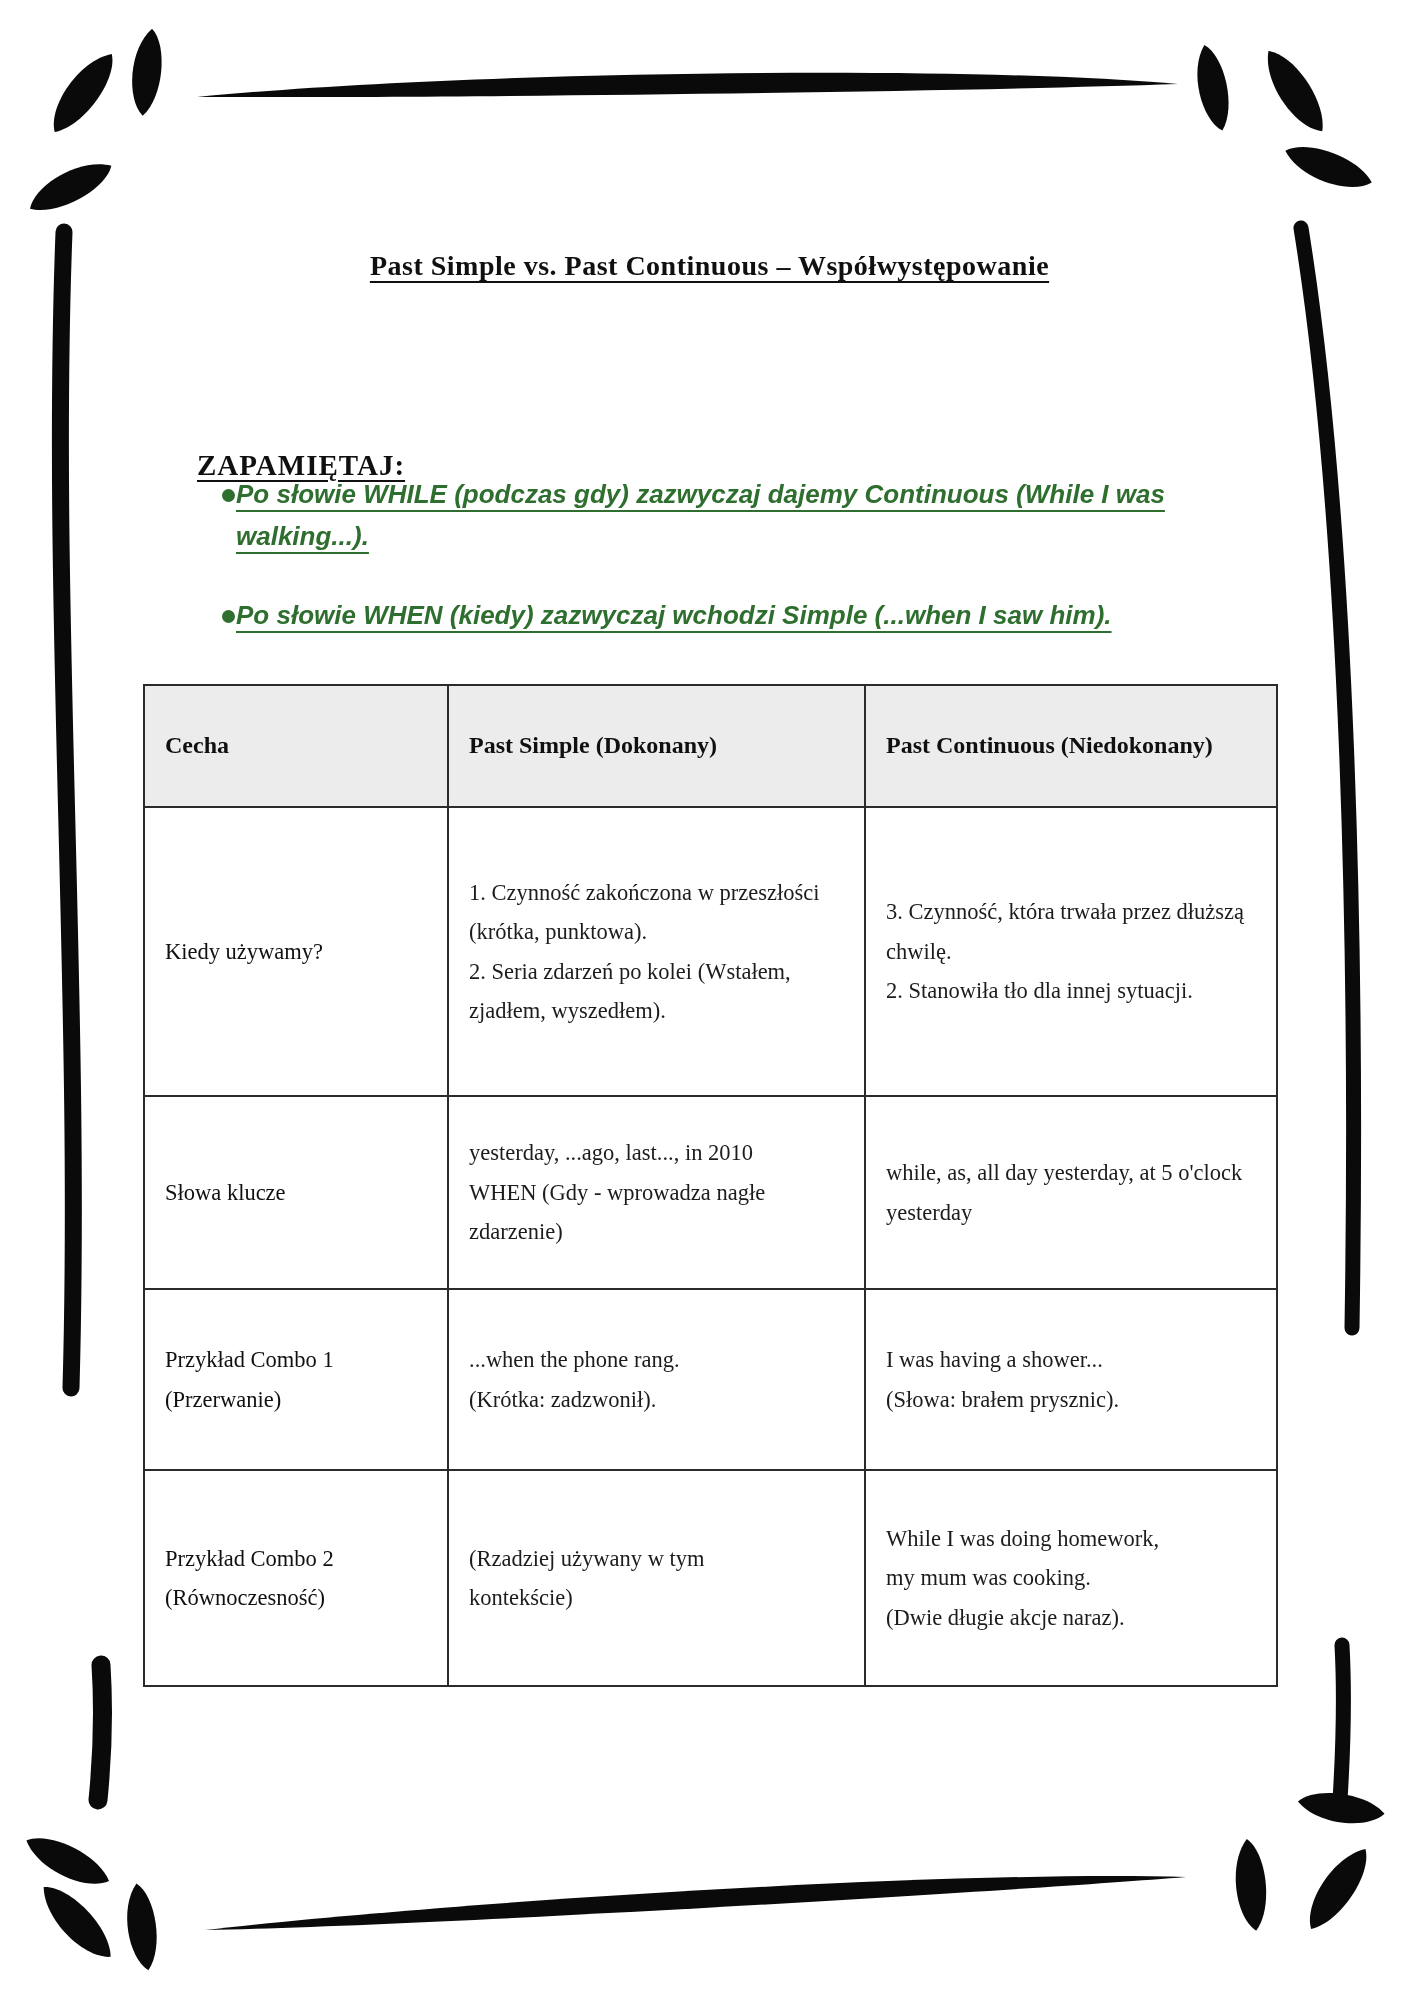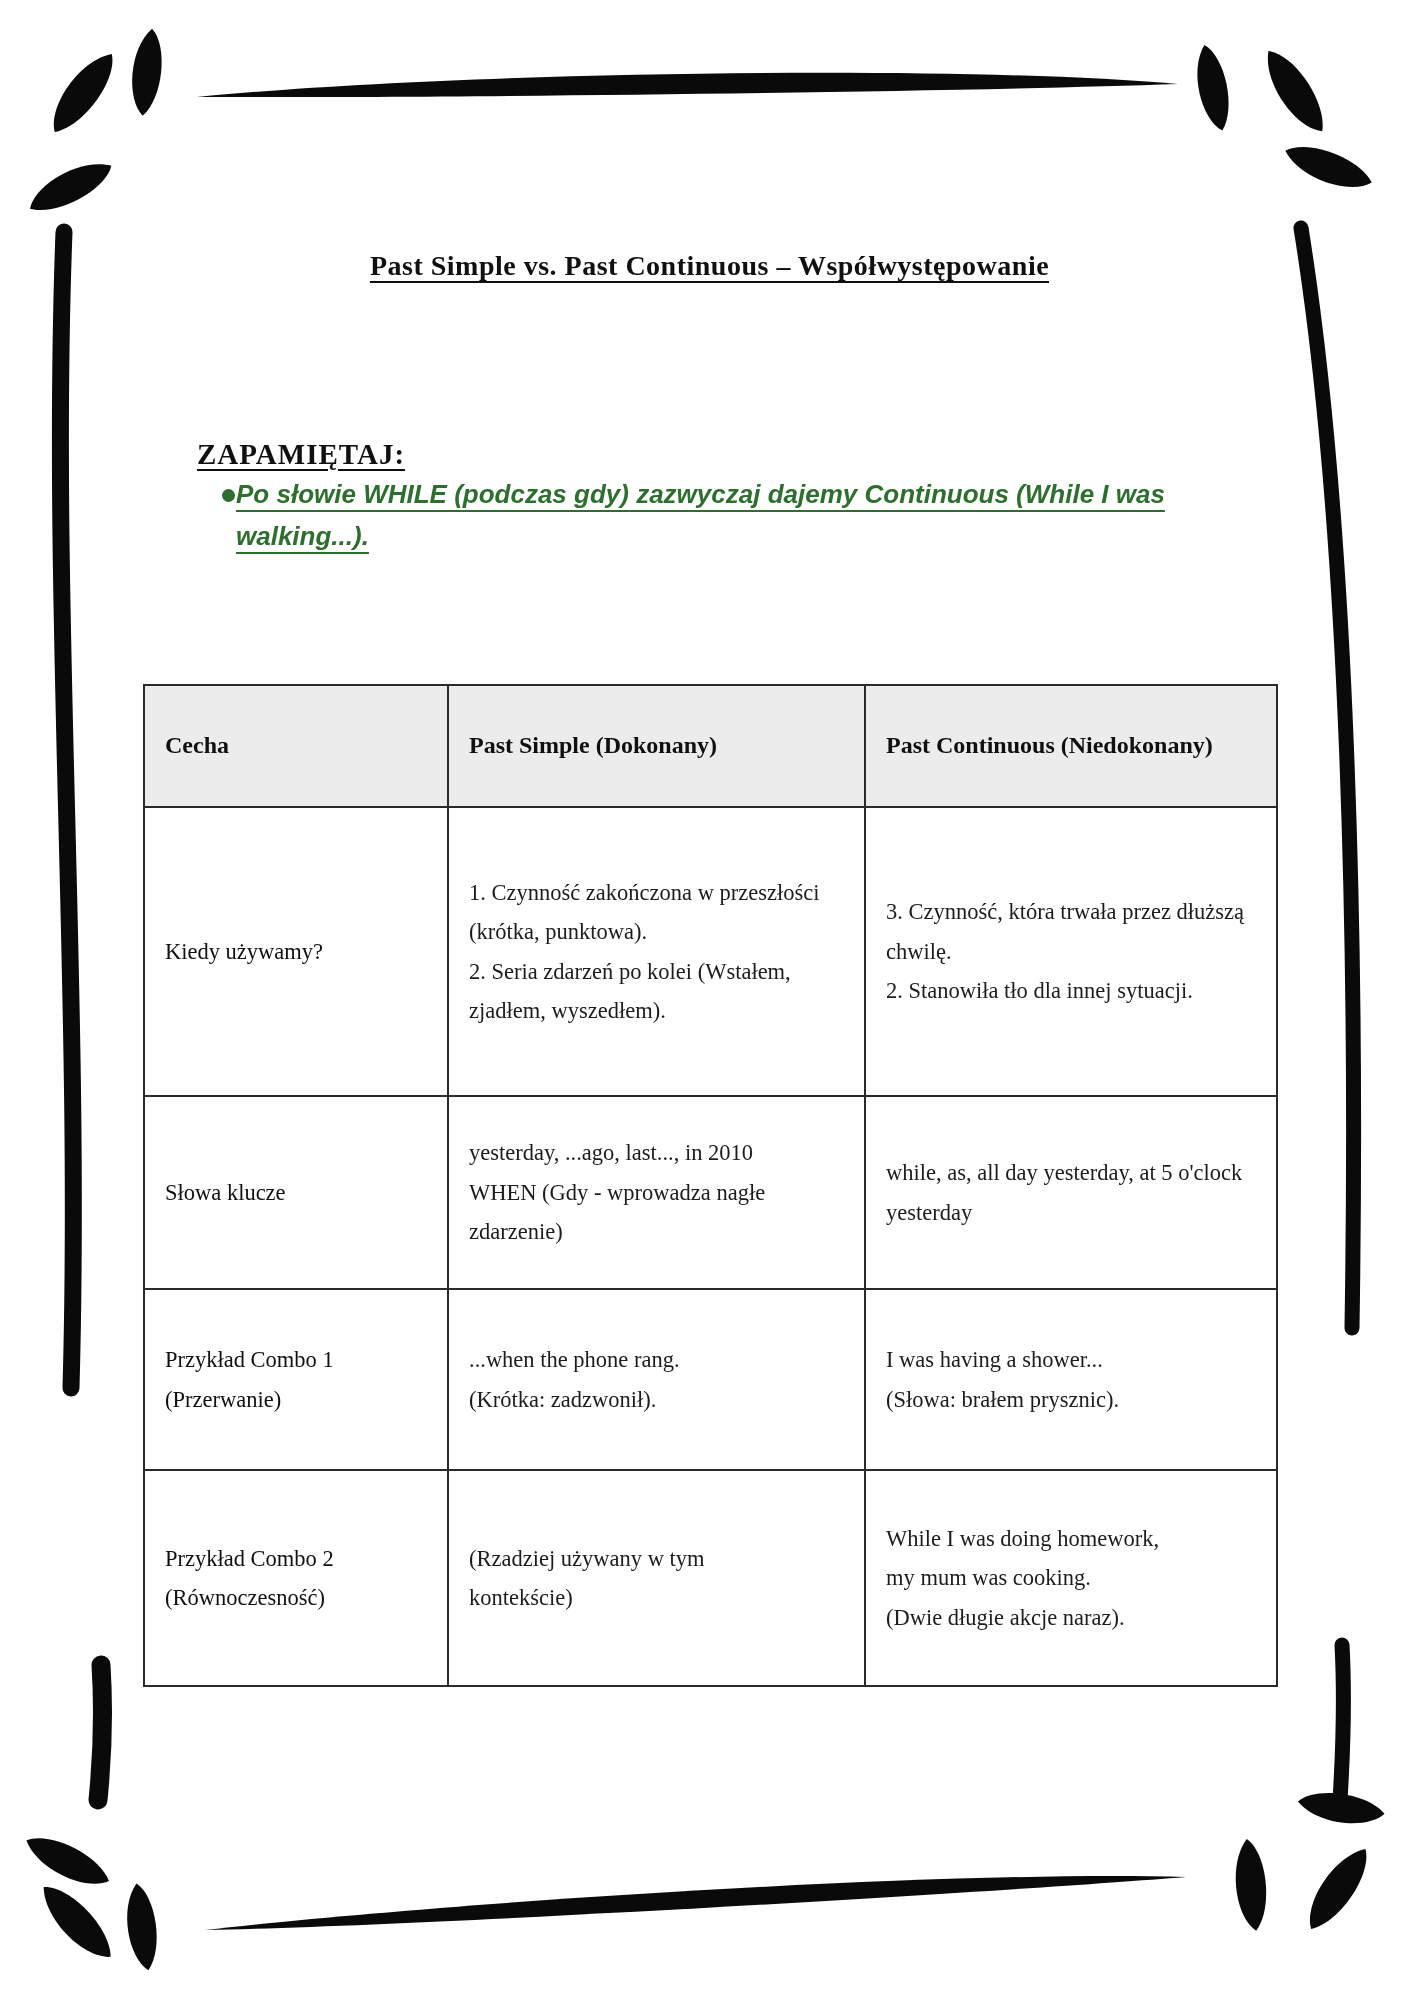--- a/index.html
+++ b/index.html
@@ -9,21 +9,21 @@
   }
   .deco{position:absolute;left:0;top:0;width:1414px;height:2000px;}
   .deco path{fill:#0a0a0a;}
   .deco .stroke{fill:none;stroke:#0a0a0a;stroke-linecap:round;}
   .title{
     position:absolute;left:143px;top:250px;width:1133px;margin:0;
     text-align:center;font-size:28px;font-weight:bold;letter-spacing:0.5px;
     text-decoration:underline;text-underline-offset:6px;
   }
   .remember-heading{
-    position:absolute;left:197px;top:438px;
+    position:absolute;left:197px;top:449px;
     font-size:29px;font-weight:bold;letter-spacing:1px;
     text-decoration:underline;text-underline-offset:5px;
   }
   .bullets{position:absolute;left:222px;top:474px;width:1020px;margin:0;padding:0;list-style:none;}
   .bullet{display:flex;align-items:flex-start;gap:1px;margin-bottom:38px;}
   .dot{flex:none;width:13px;height:13px;border-radius:50%;background:#2e6e2e;margin-top:15px;}
   .bullet-text{
     font-family:"Liberation Sans", sans-serif;font-weight:bold;font-style:italic;
     font-size:26px;line-height:1.6;color:#2e6e2e;max-width:985px;
     text-decoration:underline;text-underline-offset:7px;
@@ -88,20 +88,24 @@
 
   <h1 class="title">Past Simple vs. Past Continuous – Współwystępowanie</h1>
 
   <div class="remember-heading">ZAPAMIĘTAJ:</div>
 
   <ul class="bullets">
     <li class="bullet">
       <span class="dot"></span>
       <span class="bullet-text">Po słowie WHILE (podczas gdy) zazwyczaj dajemy Continuous (While I was walking...).</span>
     </li>
+    <li class="bullet">
+      <span class="dot"></span>
+      <span class="bullet-text">Po słowie WHEN (kiedy) zazwyczaj wchodzi Simple (...when I saw him).</span>
+    </li>
   </ul>
 
   <table class="grid">
     <colgroup>
       <col style="width:304px">
       <col style="width:417px">
       <col style="width:412px">
     </colgroup>
     <thead>
       <tr>

